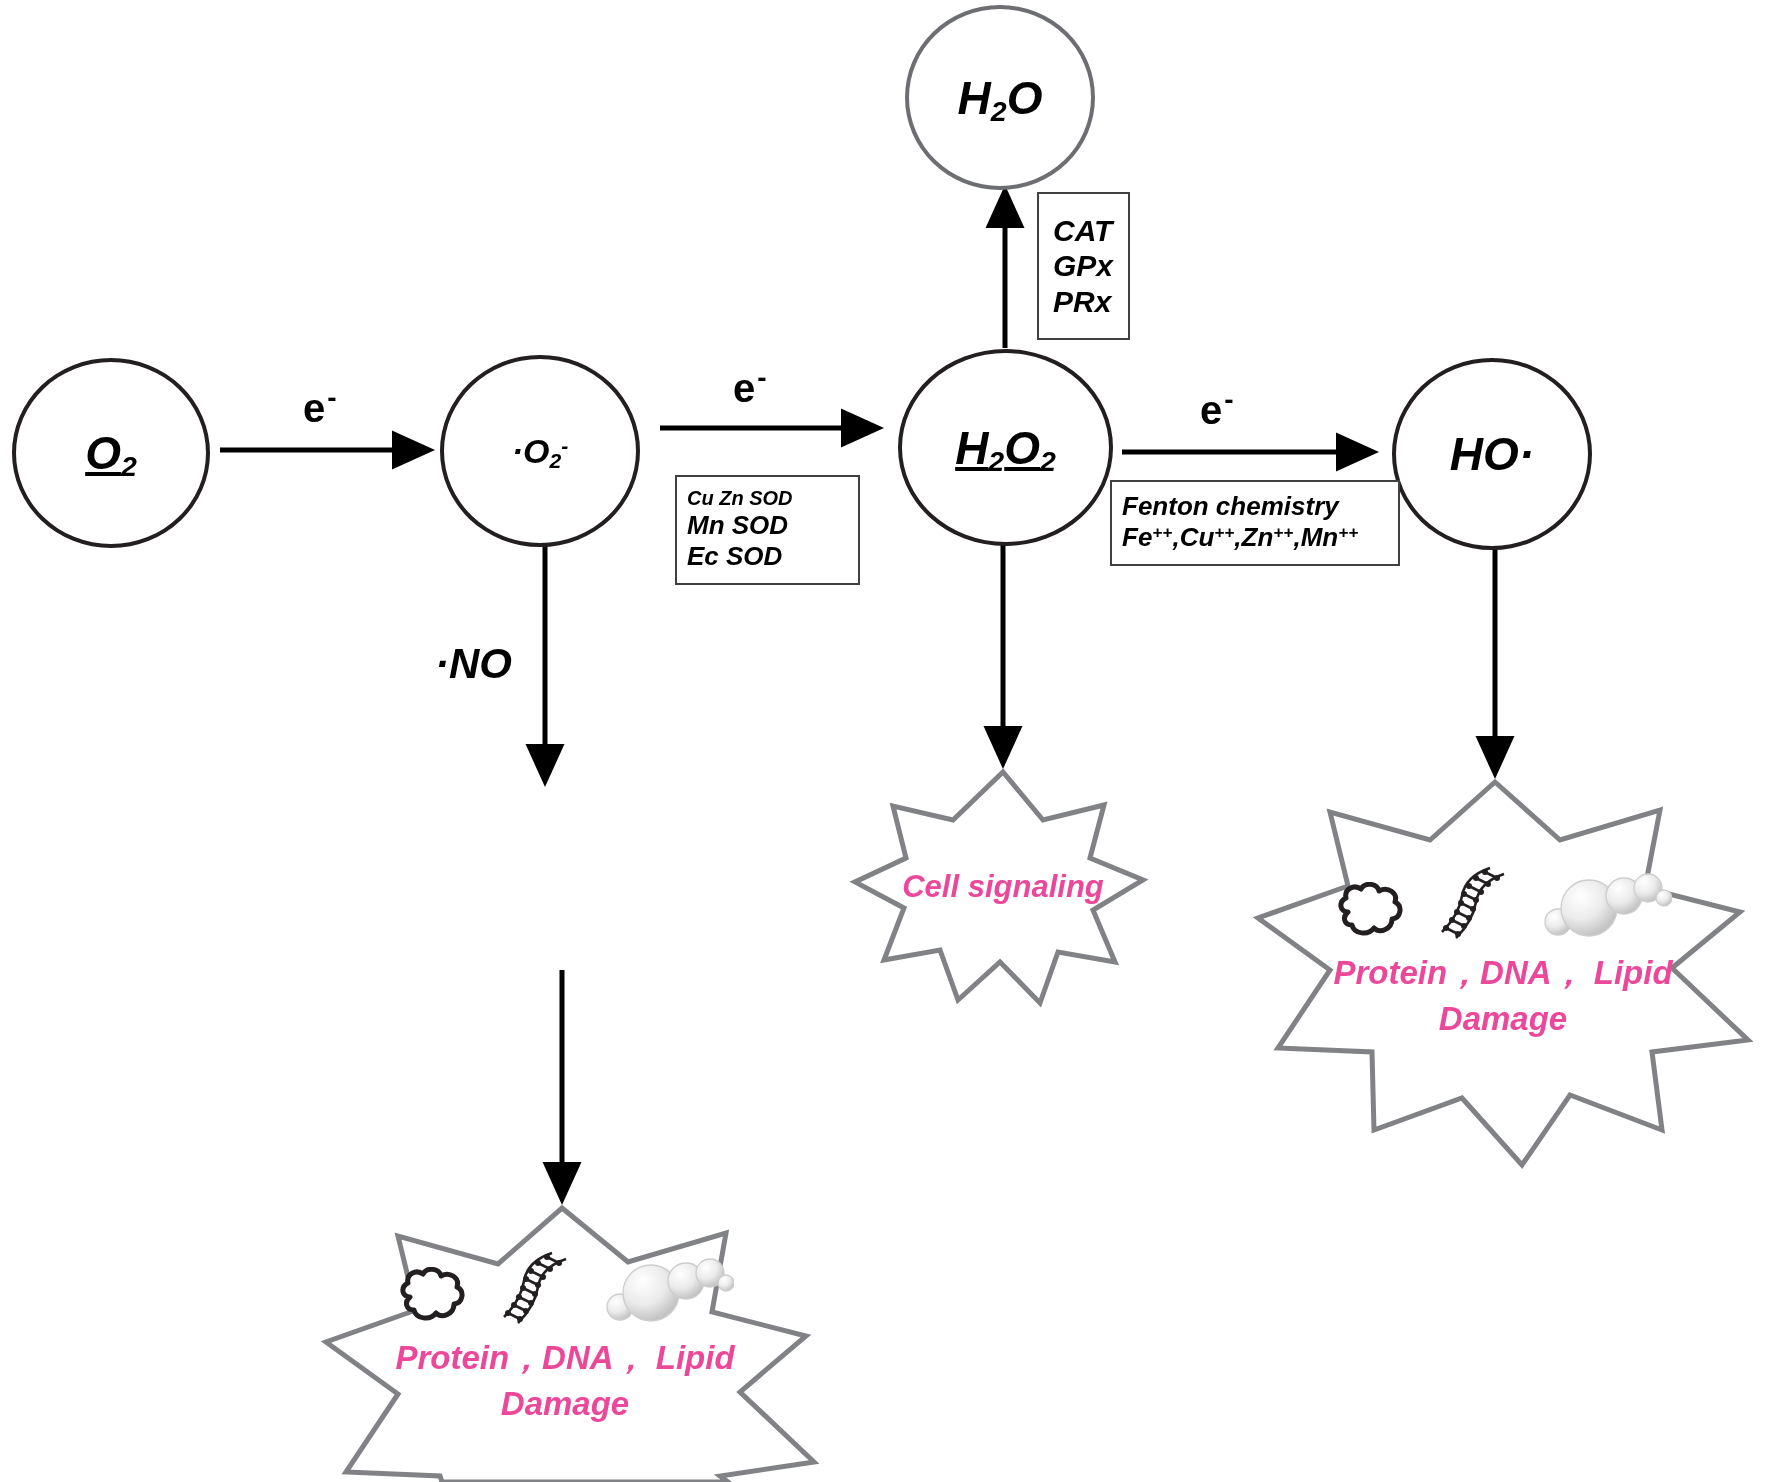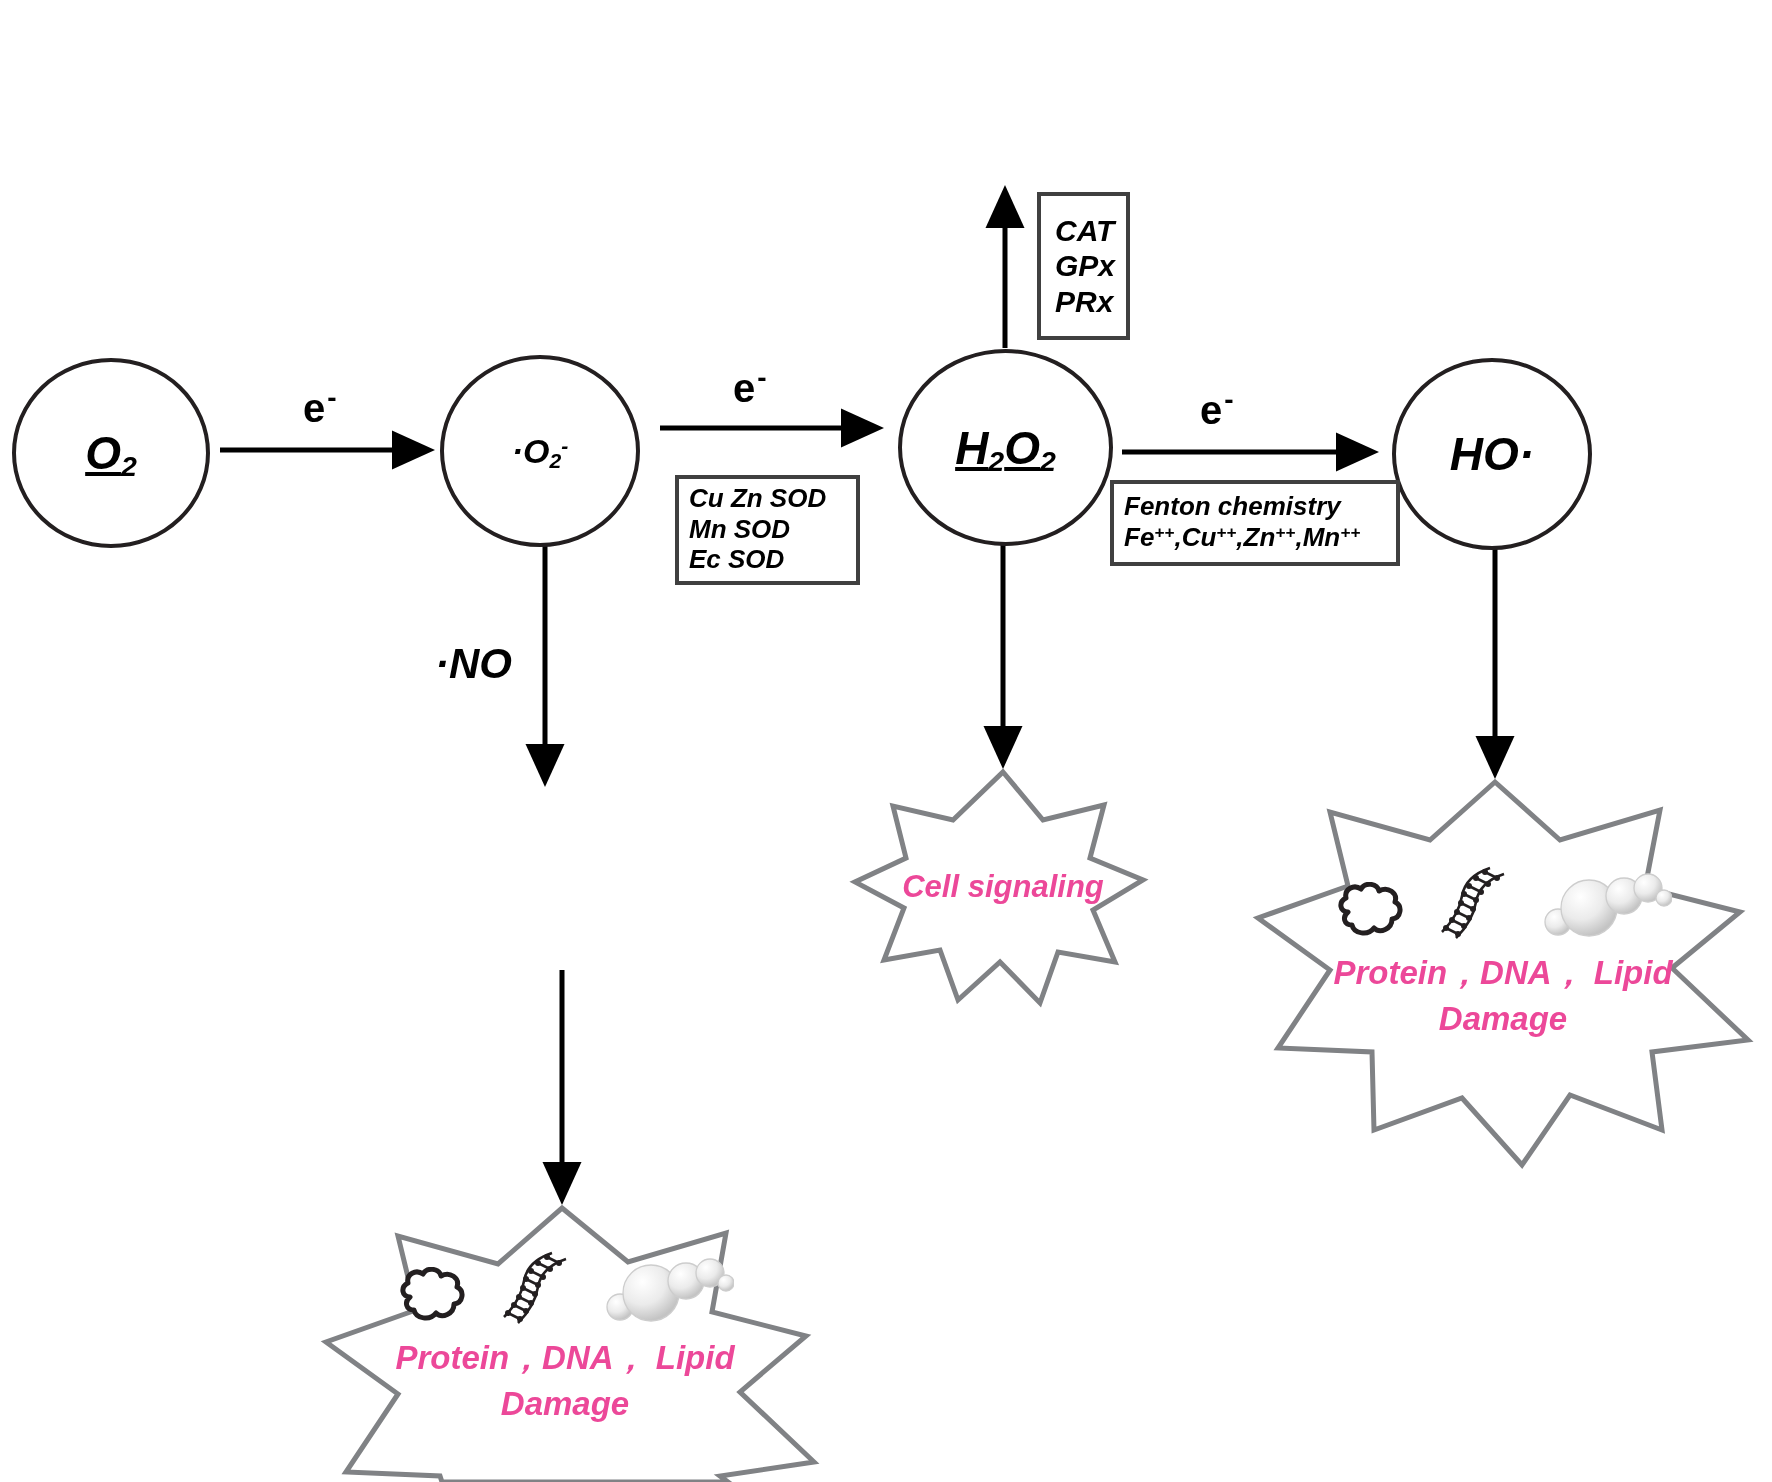--- a/index.html
+++ b/index.html
@@ -44,21 +44,21 @@
     top: 0.26em;
   }
   .node-label sup {
     font-size: 0.62em;
     vertical-align: baseline;
     position: relative;
     top: -0.48em;
   }
   .enz-box {
     position: absolute;
-    border: 4px solid #404040;
+    border: 2px solid #404040;
     background: #ffffff;
     box-sizing: border-box;
     padding: 6px 10px 8px 10px;
     display: flex;
     flex-direction: column;
     justify-content: center;
   }
   .enz-line {
     font-style: italic;
     font-weight: bold;
@@ -172,20 +172,25 @@
       <span>·</span><span>O</span><sub>2</sub><sup>-</sup>
     </span>
   </div>
 
   <div class="node-circle" style="left:898px; top:349px; width:215px; height:197px;text-decoration:underline;">
     <span class="node-label" style="font-size:46px;">
       <span>H</span><sub>2</sub><span>O</span><sub>2</sub>
     </span>
   </div>
 
+  <div class="node-circle gray" style="left:905px; top:5px; width:190px; height:185px;">
+    <span class="node-label" style="font-size:46px;">
+      <span>H</span><sub>2</sub><span>O</span>
+    </span>
+  </div>
 
   <div class="node-circle" style="left:1392px; top:358px; width:200px; height:192px;">
     <span class="node-label" style="font-size:46px;">
       <span>HO</span><span>·</span>
     </span>
   </div>
 
 
   <div class="e-label" style="left:303px; top:388px; font-size:40px;">
     <span>e</span><sup>-</sup>
@@ -195,21 +200,21 @@
     <span>e</span><sup>-</sup>
   </div>
 
   <div class="e-label" style="left:1200px; top:390px; font-size:40px;">
     <span>e</span><sup>-</sup>
   </div>
 
   <div class="no-label" style="left:435px; top:640px; font-size:42px;">·NO</div>
 
   <div class="enz-box" style="left:675px; top:475px; width:185px; height:110px;">
-    <span class="enz-line" style="font-size:26px;">Cu Zn SOD</span>
+    <span class="enz-line" style="font-size:20px;">Cu Zn SOD</span>
     <span class="enz-line" style="font-size:26px;">Mn SOD</span>
     <span class="enz-line" style="font-size:26px;">Ec SOD</span>
   </div>
 
   <div class="enz-box" style="left:1037px; top:192px; width:93px; height:148px; padding:8px 0 8px 14px;">
     <span class="enz-line" style="font-size:30px;">CAT</span>
     <span class="enz-line" style="font-size:30px;">GPx</span>
     <span class="enz-line" style="font-size:30px;">PRx</span>
   </div>
 

